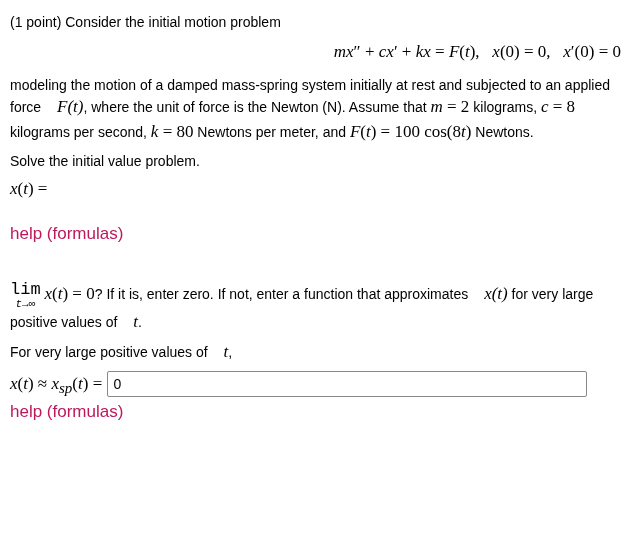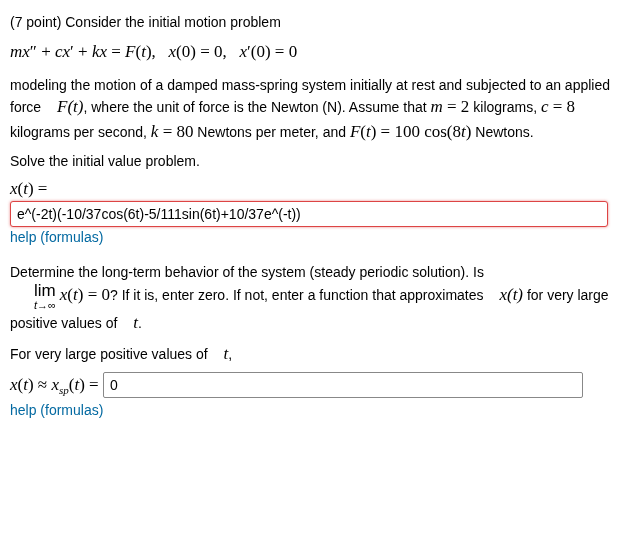--- a/index.html
+++ b/index.html
@@ -14,21 +14,21 @@
   }
   .math {
     font-family: "Times New Roman", Times, serif;
     font-size: 17px;
   }
   .math-i {
     font-style: italic;
     margin-left: 12px;
   }
   .eqline {
-    text-align: left;
+    text-align: right;
     margin: 4px 0 10px 0;
     font-family: "Times New Roman", Times, serif;
     font-size: 18px;
   }
   .para { margin: 6px 0; }
   input[type="text"] {
     font-family: Arial, Helvetica, sans-serif;
     font-size: 14px;
     padding: 4px 6px;
     box-sizing: border-box;
@@ -37,71 +37,68 @@
   .input-err {
     border: 1px solid #d44;
     box-shadow: 0 0 3px rgba(220,60,60,0.6);
     border-radius: 3px;
   }
   .input-plain {
     border: 1px solid #888;
     border-radius: 2px;
   }
   a.help {
-    color: #0369a1;
+    color: #be185d;
     text-decoration: none;
-    font-size: 14px;
+    font-size: 17px;
   }
   .limrow {
     display: inline-block;
     vertical-align: middle;
-    text-align: left;
-    font-family: Liberation Sans, sans-serif;
+    text-align: center;
+    font-family: Liberation Mono, monospace;
     line-height: 1;
-    margin-left: 24px;
   }
   .limrow .top { font-size: 17px; display:block; }
   .limrow .bot { font-size: 11px; display:block; margin-top:1px;}
 </style>
 </head>
 <body>
 
 <div class="para">
-  <span>(7 point) </span><span>Consider the initial motion problem</span>
+  <span>(1 point) </span><span>Consider the initial motion problem</span>
 </div>
 
 <div class="eqline">
   <span class="math"><i>m</i><i>x</i>″ + <i>c</i><i>x</i>′ + <i>k</i><i>x</i> = <i>F</i>(<i>t</i>),&nbsp;&nbsp; <i>x</i>(0) = 0,&nbsp;&nbsp; <i>x</i>′(0) = 0</span>
 </div>
 
 <div class="para">
   <span>modeling the motion of a damped mass-spring system initially at rest and subjected to an applied force </span><span class="math math-i">F(t)</span><span>, where the unit of force is the Newton (N). Assume that </span><span class="math"><i>m</i> = 2</span><span> kilograms, </span><span class="math"><i>c</i> = 8</span><span> kilograms per second, </span><span class="math"><i>k</i> = 80</span><span> Newtons per meter, and </span><span class="math"><i>F</i>(<i>t</i>) = 100 cos(8<i>t</i>)</span><span> Newtons.</span>
 </div>
 
 <div class="para">Solve the initial value problem.</div>
 
 <div class="para">
   <span class="math"><i>x</i>(<i>t</i>) =</span><br>
-  <input type="text" class="input-err" style="width: 598px;" value="e^(-2t)(-10/37cos(6t)-5/111sin(6t)+10/37e^(-t))">
   <br>
   <a href="#" class="help">help (formulas)</a>
 </div>
 
 <div class="para" style="margin-top:14px;">
-  <span>Determine the long-term behavior of the system (steady periodic solution). Is </span>
   <br>
   <span class="limrow">
     <span class="top">lim</span>
     <span class="bot"><i>t</i>→∞</span>
   </span>
   <span class="math"> <i>x</i>(<i>t</i>) = 0</span><span>? If it is, enter zero. If not, enter a function that approximates </span><span class="math math-i">x(t)</span><span> for very large positive values of </span><span class="math math-i">t</span><span>.</span>
 </div>
 
 <div class="para">
   <span>For very large positive values of </span><span class="math math-i">t</span><span>,</span>
 </div>
 
 <div class="para">
-  <span class="math"><i>x</i>(<i>t</i>) ≈ <i>x</i><sub style="font-style:italic;font-size:11px;text-align:right;">sp</sub>(<i>t</i>) = </span>
+  <span class="math"><i>x</i>(<i>t</i>) ≈ <i>x</i><sub style="font-style:italic;font-size:15px;text-align:right;">sp</sub>(<i>t</i>) = </span>
   <input type="text" class="input-plain" style="width: 480px;" value="0">
   <br>
   <a href="#" class="help">help (formulas)</a>
 </div>
 
 </body></html>

